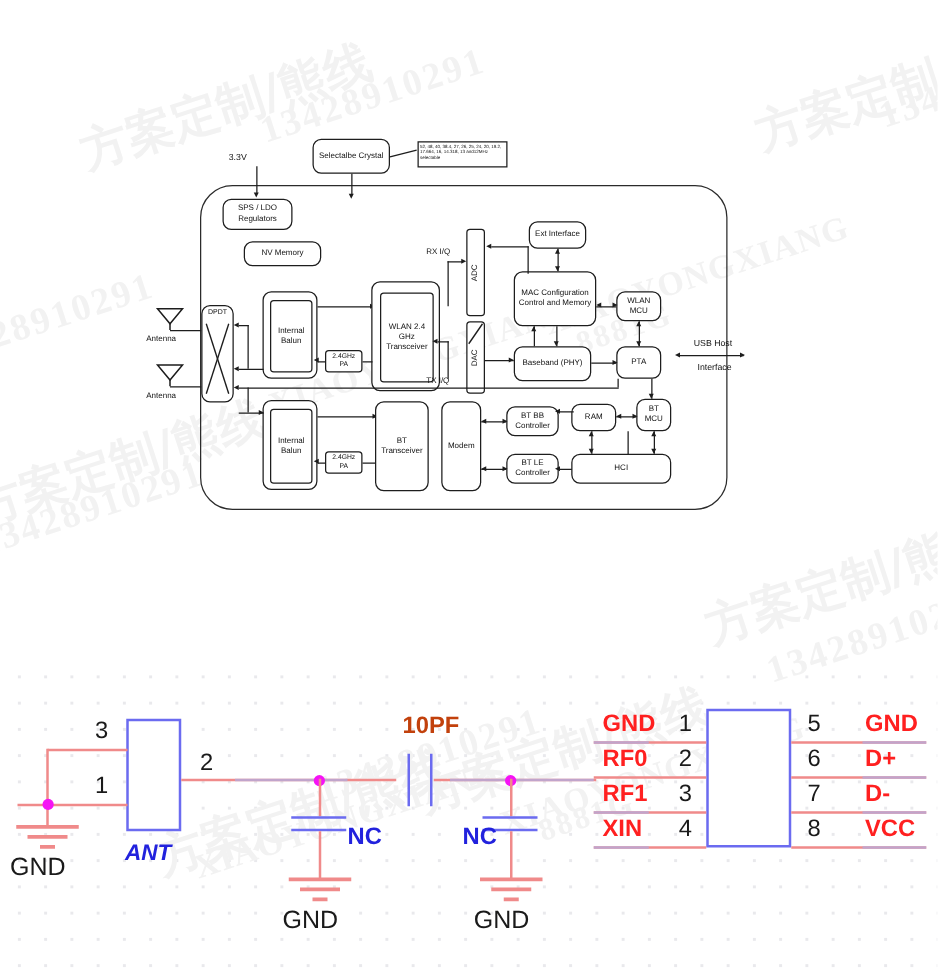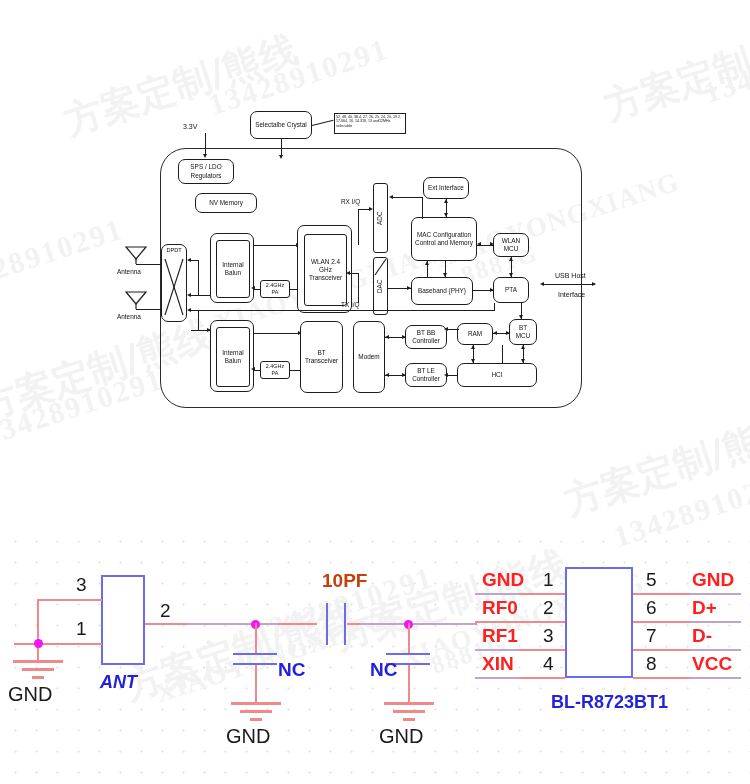--- a/index.html
+++ b/index.html
@@ -375,21 +375,20 @@
     <div class="cap-plate h" style="left:386px;top:138px;width:44px;"></div>
     <div class="w-sig v" style="left:407.5px;top:140px;height:38px;"></div>
     <div class="nc-txt" style="left:370px;top:134px;">NC</div>
 
     <div class="gnd-bar" style="left:384px;top:177px;width:50px;height:2.6px;"></div>
     <div class="gnd-bar" style="left:393px;top:185px;width:32px;height:2.6px;"></div>
     <div class="gnd-bar" style="left:403px;top:193px;width:12px;height:2.6px;"></div>
     <div class="gnd-txt" style="left:379px;top:200px;">GND</div>
 
     <div class="box-blue" style="left:565px;top:42px;width:68px;height:111px;"></div>
-    <div class="part-txt" style="left:551px;top:167px;">BL-R8723BT1</div>
 
     <div class="pin-name" style="left:482px;top:44px;">GND</div>
     <div class="pin-num" style="left:543px;top:44px;">1</div>
     <div class="w-sig h" style="left:475px;top:68px;width:90px;"></div>
     <div class="w-ovl h" style="left:475px;top:68.1px;width:44px;"></div>
 
     <div class="pin-name" style="left:482px;top:72px;">RF0</div>
     <div class="pin-num" style="left:543px;top:72px;">2</div>
     <div class="w-sig h" style="left:475px;top:96px;width:90px;"></div>
 

